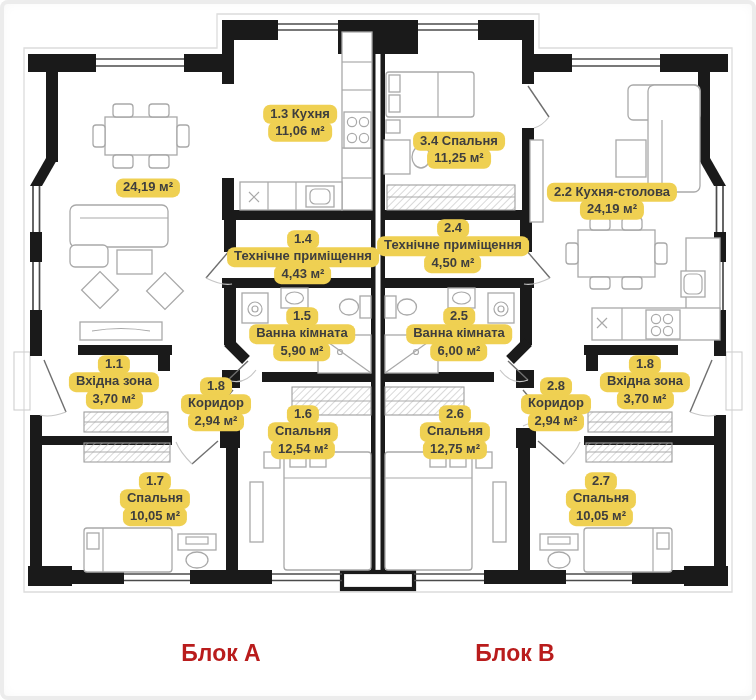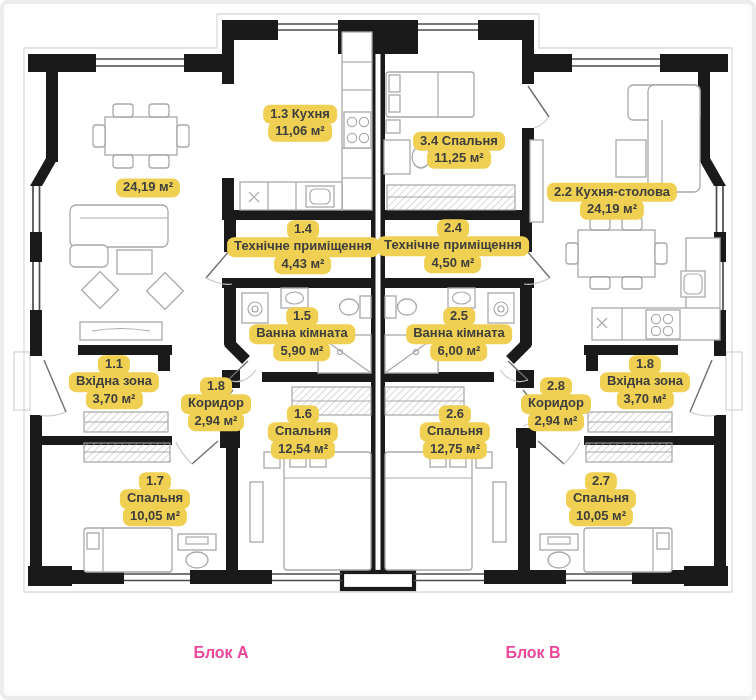--- a/index.html
+++ b/index.html
@@ -26,21 +26,21 @@
     display:flex;flex-direction:column;align-items:center;z-index:3;
   }
   .pill{
     display:inline-block;background:var(--label-bg,#efd052);color:var(--label-text,#3e3e3e);
     font-size:13px;font-weight:bold;line-height:1.25;white-space:nowrap;
     padding:1px 7px 2px;border-radius:7px;margin:-1px 8px;
     text-align:center;
   }
   .block-title{
     position:absolute;transform:translate(-50%,-50%);z-index:3;
-    font-size:16px;font-weight:bold;color:#ec4899;white-space:nowrap;
+    font-size:23px;font-weight:bold;color:#b91c1c;white-space:nowrap;
   }
 </style>
 </head>
 <body>
 
 <div class="stage">
 
 <svg class="plan" width="756" height="700" viewBox="0 0 756 700">
   <defs>
     <pattern id="hatch" width="5" height="5" patternUnits="userSpaceOnUse" patternTransform="rotate(45)">
@@ -330,21 +330,21 @@
   <span class="pill">Вхідна зона</span>
   <span class="pill">3,70 м²</span>
 </div>
 <div class="lbl" style="left:148px;top:188px">
   <span class="pill">24,19 м²</span>
 </div>
 <div class="lbl" style="left:300px;top:123px">
   <span class="pill">1.3 Кухня</span>
   <span class="pill">11,06 м²</span>
 </div>
-<div class="lbl" style="left:303px;top:247px">
+<div class="lbl" style="left:303px;top:257px">
   <span class="pill">1.4</span>
   <span class="pill">Технічне приміщення</span>
   <span class="pill">4,43 м²</span>
 </div>
 <div class="lbl" style="left:302px;top:334px">
   <span class="pill">1.5</span>
   <span class="pill">Ванна кімната</span>
   <span class="pill">5,90 м²</span>
 </div>
 <div class="lbl" style="left:303px;top:432px">
@@ -395,15 +395,15 @@
   <span class="pill">Спальня</span>
   <span class="pill">10,05 м²</span>
 </div>
 <div class="lbl" style="left:556px;top:404px">
   <span class="pill">2.8</span>
   <span class="pill">Коридор</span>
   <span class="pill">2,94 м²</span>
 </div>
 
 <div class="block-title" style="left:221px;top:653px">Блок А</div>
-<div class="block-title" style="left:533px;top:653px">Блок В</div>
+<div class="block-title" style="left:515px;top:653px">Блок В</div>
 
 </div>
 
 </body></html>

